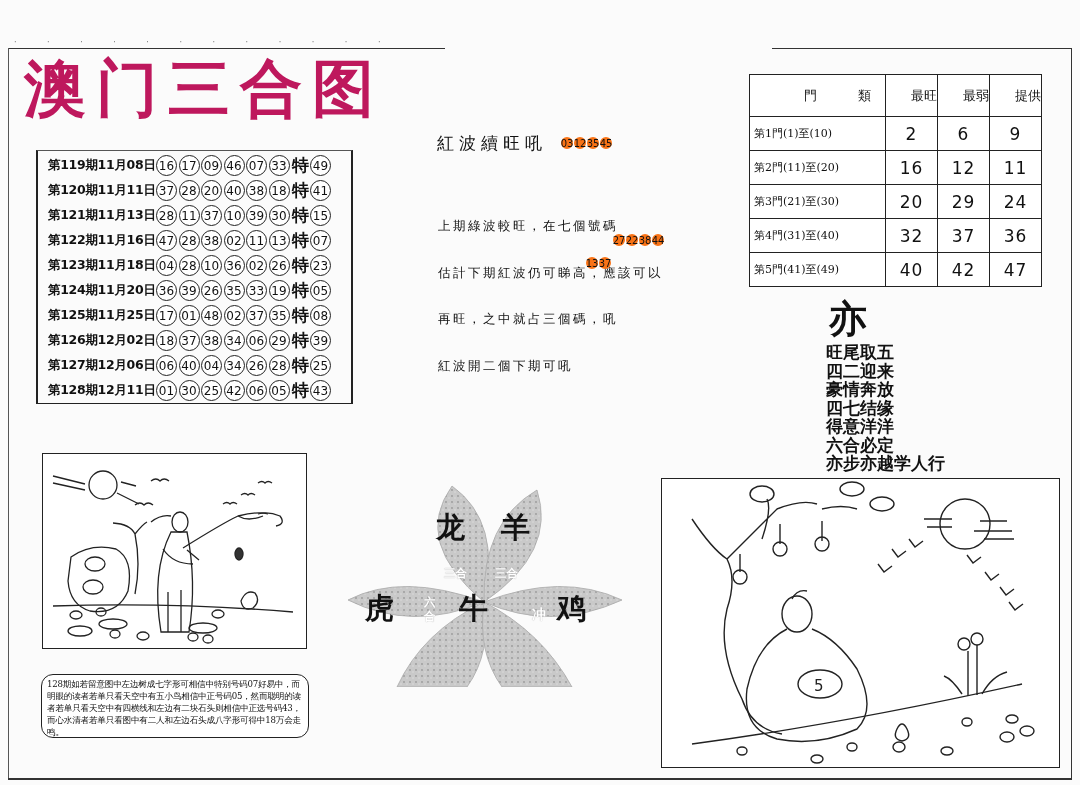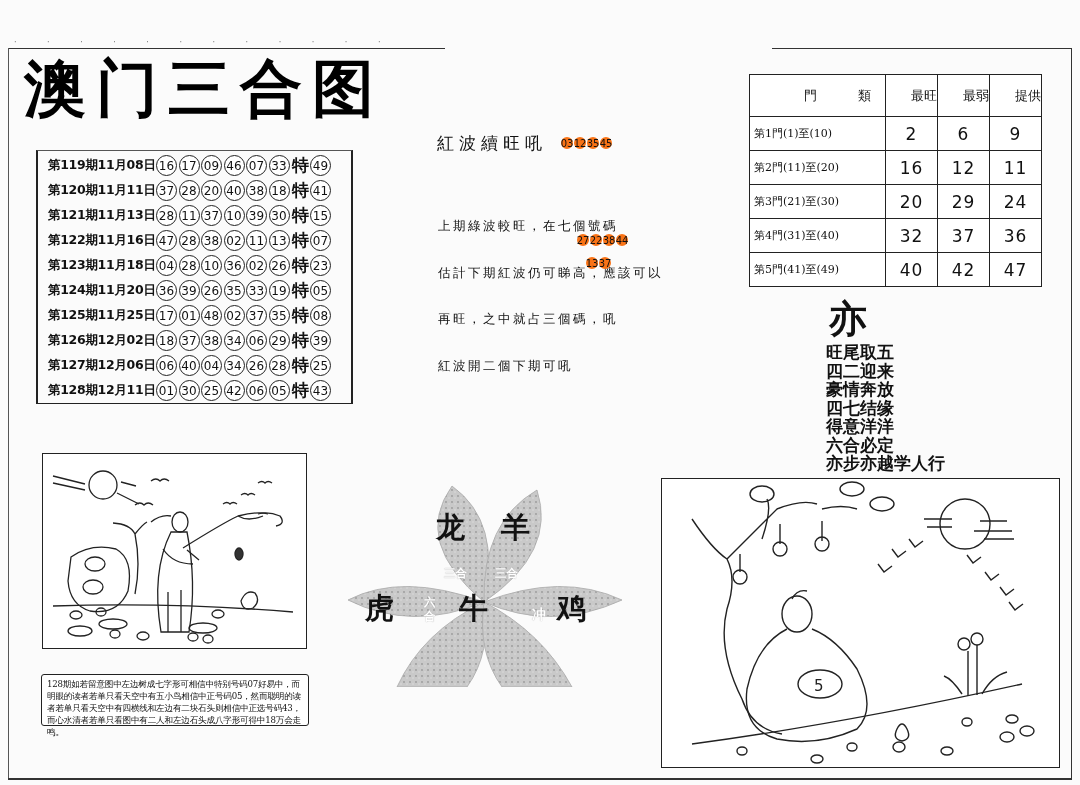--- a/index.html
+++ b/index.html
@@ -10,57 +10,57 @@
 
   
   .top-line-left { left: 8px; top: 48px; width: 437px; height: 0; border-top: 1.5px solid #333; }
   .top-line-right { left: 772px; top: 48px; width: 300px; height: 0; border-top: 1.5px solid #333; }
   .right-edge { left: 1071px; top: 48px; width: 0; height: 730px; border-left: 1.5px solid #333; }
   .left-edge { left: 8px; top: 48px; width: 0; height: 730px; border-left: 1.5px solid #555; }
   .bottom-line { left: 8px; top: 778px; width: 1064px; height: 0; border-top: 2px solid #333; }
   .dots-top { left: 14px; top: 38px; font-size: 8px; letter-spacing: 14px; color: #777; }
 
   
-  .main-title { left: 24px; top: 58px; font-family: "DejaVu Sans", sans-serif; font-size: 62px; font-weight: bold; letter-spacing: 10px; color: #000000; line-height: 1; }
+  .main-title { left: 24px; top: 58px; font-family: "DejaVu Sans", sans-serif; font-size: 62px; font-weight: bold; letter-spacing: 10px; color: #be185d; line-height: 1; }
 
   
   .draw-box { left: 36px; top: 150px; width: 317px; height: 254px; border-left: 2px solid #222; border-right: 2px solid #222; border-top: 1px solid #555; border-bottom: 1px solid #222; padding-left: 41px; }
   .draw-row { position: absolute; left: 10px; height: 25px; display: flex; align-items: center; white-space: nowrap; }
   .draw-label { font-size: 12.5px; font-weight: bold; width: 108px; letter-spacing: -0.3px; }
   .ball { width: 21px; height: 21px; border: 1.2px solid #222; border-radius: 50%; font-size: 12px; display: flex; align-items: center; justify-content: center; margin-right: 1.5px; background: #fff; }
   .te { font-size: 17px; font-weight: bold; margin: 0 1px; }
 
   
   .wave-title { left: 437px; top: 132px; font-family: "DejaVu Serif", serif; font-size: 17px; letter-spacing: 5px; }
   .mini-ball { width: 11px; height: 11px; border: 6px solid #f97316; border-radius: 50%; font-size: 10px; display: inline-flex; align-items: center; justify-content: center; margin-right: 1px; vertical-align: middle; }
   .mini-row { display: inline-flex; }
   .wave-balls { left: 561px; top: 137px; }
   .wave-text { left: 438px; top: 187px; font-family: "DejaVu Serif", serif; font-size: 12.5px; line-height: 15.5px; letter-spacing: 2.5px; white-space: pre; }
-  .wave-balls-2 { left: 577px; top: 234px; }
+  .wave-balls-2 { left: 613px; top: 234px; }
   .wave-balls-3 { left: 586px; top: 257px; }
 
   
   table.door { position: absolute; left: 749px; top: 74px; border-collapse: collapse; font-family: "DejaVu Serif", serif; background: #fff; }
   table.door td, table.door th { border: 1.5px solid #222; text-align: center; }
   table.door th { height: 42px; font-size: 13px; font-weight: normal; text-align: right; }
   table.door td { height: 34px; }
   table.door td.door-name { font-size: 11px; width: 136px; text-align: left; padding-left: 4px; white-space: nowrap; }
   table.door td.num { font-family: "DejaVu Sans", sans-serif; font-size: 17px; width: 52px; letter-spacing: 1px; }
   table.door th.h-type { width: 136px; letter-spacing: 14px; }
 
   
   .poem-head { left: 829px; top: 294px; font-family: "DejaVu Serif", serif; font-size: 38px; font-weight: bold; }
   .poem { left: 826px; top: 343px; font-family: "DejaVu Serif", serif; font-size: 17px; font-weight: bold; line-height: 18.5px; }
 
   
   .pic-left { left: 42px; top: 453px; width: 265px; height: 196px; border: 1.5px solid #222; background: #fff; overflow: hidden; }
   .pic-right { left: 661px; top: 478px; width: 399px; height: 290px; border: 1.5px solid #222; background: #fff; overflow: hidden; }
 
   
-  .note-box { left: 41px; top: 674px; width: 268px; height: 52px; border: 1.5px solid #222; border-radius: 3px; padding: 3px 5px; font-family: "DejaVu Serif", serif; font-size: 8.6px; line-height: 12px; letter-spacing: -0.2px; background: #fff; }
+  .note-box { left: 41px; top: 674px; width: 268px; height: 64px; border: 1.5px solid #222; border-radius: 12px; padding: 3px 5px; font-family: "DejaVu Serif", serif; font-size: 8.6px; line-height: 12px; letter-spacing: -0.2px; background: #fff; }
 
   
   .flower { left: 342px; top: 482px; width: 285px; height: 205px; }
   .flower-word { position: absolute; font-family: "DejaVu Serif", serif; font-size: 29px; font-weight: bold; color: #111; }
   .flower-tag { position: absolute; font-size: 11.5px; font-weight: bold; color: #fff; text-shadow: 0 0 1px #999; }
 </style>
 </head>
 <body>
 
 <div class="abs dots-top">· · · · · · · · · · · ·</div>

